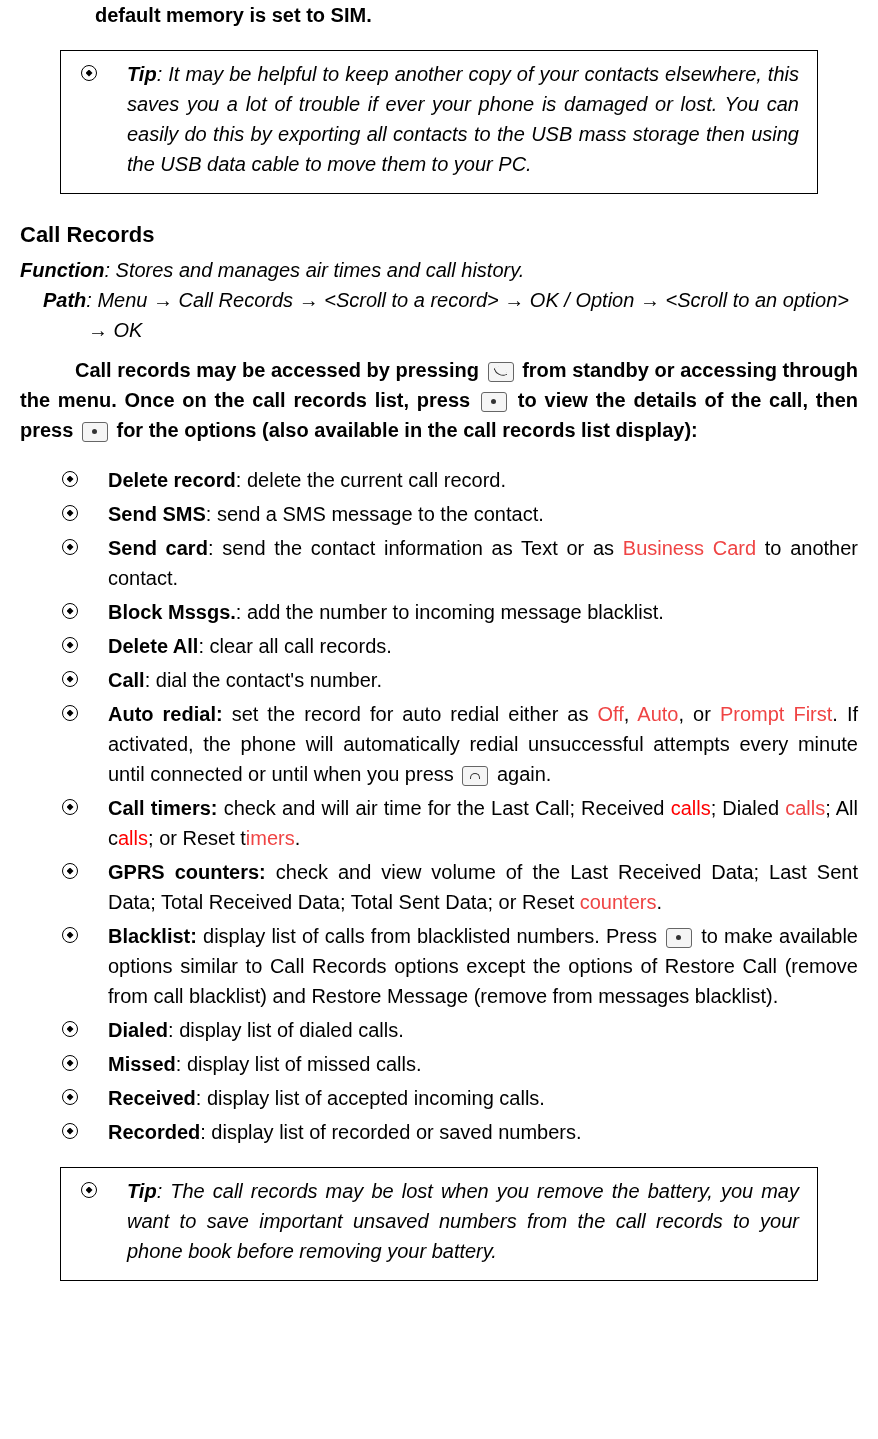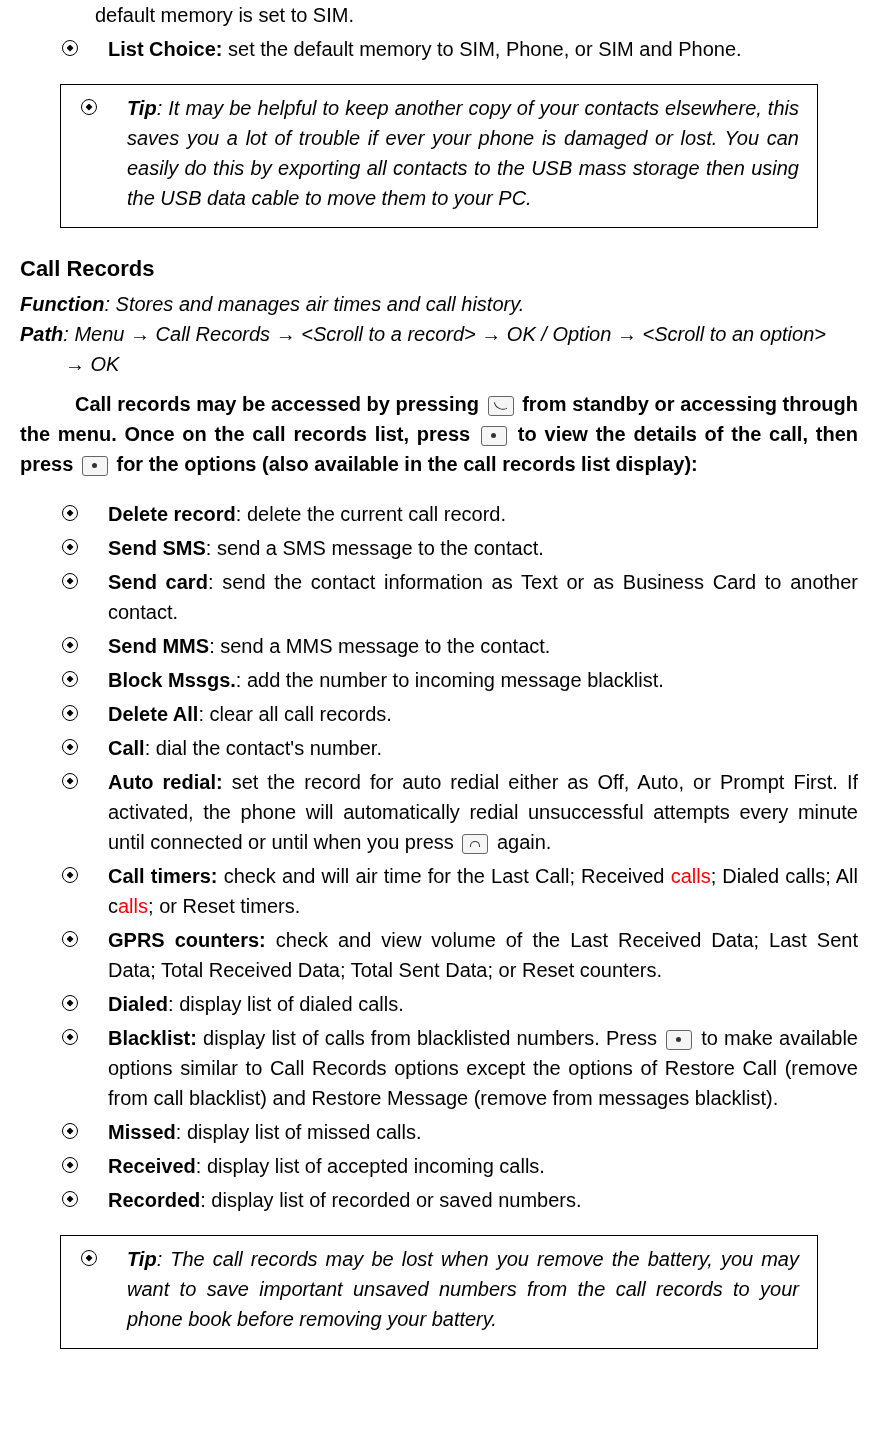--- a/index.html
+++ b/index.html
@@ -10,20 +10,21 @@
       padding: 0 20px;
       width: 838px;
       color: #000;
     }
     .content {
       padding: 0;
     }
     .intro-line {
       margin-left: 75px;
       margin-bottom: 4px;
+      font-weight: bold;
     }
     .bullet-item {
       display: flex;
       margin-bottom: 4px;
       margin-left: 42px;
     }
     .bullet-marker {
       width: 14px;
       height: 14px;
       border: 1.5px solid #000;
@@ -66,20 +67,21 @@
       margin-top: 24px;
       margin-bottom: 4px;
     }
     .function-line {
       margin-bottom: 0;
     }
     .path-line {
       margin-bottom: 10px;
       font-style: italic;
       text-align: justify;
+      margin-left: 23px;
     }
     .path-indent {
       margin-left: 45px;
     }
     .body-para {
       margin-bottom: 20px;
       text-align: justify;
       font-weight: bold;
     }
     .body-para-indent {
@@ -125,37 +127,31 @@
       top: 6px;
       left: 7px;
       width: 8px;
       height: 5px;
       border: 1.5px solid #333;
       border-bottom: none;
       border-radius: 5px 5px 0 0;
     }
     b { font-weight: bold; }
     i { font-style: italic; }
-    .blue { color: #000000; }
+    .blue { color: #ef4444; }
     .red { color: #FF0000; }
     .arrow { font-family: Arial; }
   </style>
 </head>
 <body>
 
 <div class="content">
 
   <div class="intro-line">default memory is set to SIM.</div>
 
-  <div class="bullet-item">
-    <span class="bullet-marker"></span>
-    <span class="bullet-text">
-      <b>List Choice:</b><span> set the default memory to SIM, Phone, or SIM and Phone.</span>
-    </span>
-  </div>
 
   <div class="tip-box">
     <div class="bullet-item">
       <span class="bullet-marker"></span>
       <span class="bullet-text">
         <b><i>Tip</i></b><span>: It may be helpful to keep another copy of your contacts elsewhere, this saves you a lot of trouble if ever your phone is damaged or lost. You can easily do this by exporting all contacts to the USB mass storage then using the USB data cable to move them to your PC.</span>
       </span>
     </div>
   </div>
 
@@ -182,24 +178,20 @@
   <div class="bullet-item">
     <span class="bullet-marker"></span>
     <span class="bullet-text"><b>Send SMS</b><span>: send a SMS message to the contact.</span></span>
   </div>
 
   <div class="bullet-item">
     <span class="bullet-marker"></span>
     <span class="bullet-text"><b>Send card</b><span>: send the contact information as Text or as </span><span class="blue">Business Card</span><span> to another contact.</span></span>
   </div>
 
-  <div class="bullet-item">
-    <span class="bullet-marker"></span>
-    <span class="bullet-text"><b>Send MMS</b><span>: send a MMS message to the contact.</span></span>
-  </div>
 
 
   <div class="bullet-item">
     <span class="bullet-marker"></span>
     <span class="bullet-text"><b>Block Mssgs.</b><span>: add the number to incoming message blacklist.</span></span>
   </div>
 
   <div class="bullet-item">
     <span class="bullet-marker"></span>
     <span class="bullet-text"><b>Delete All</b><span>: clear all call records.</span></span>
@@ -220,26 +212,26 @@
     <span class="bullet-text"><b>Call timers:</b><span> check and will air time for the Last Call; Received </span><span class="red">calls</span><span>; Dialed </span><span class="blue">calls</span><span>; All c</span><span class="red">alls</span><span>; or Reset t</span><span class="blue">imers</span><span>.</span></span>
   </div>
 
   <div class="bullet-item">
     <span class="bullet-marker"></span>
     <span class="bullet-text"><b>GPRS counters:</b><span> check and view volume of the Last Received Data; Last Sent Data; Total Received Data; Total Sent Data; or Reset </span><span class="blue">counters</span><span>.</span></span>
   </div>
 
   <div class="bullet-item">
     <span class="bullet-marker"></span>
+    <span class="bullet-text"><b>Blacklist:</b><span> display list of calls from blacklisted numbers. Press </span><span class="key-icon key-icon-dot"></span><span> to make available options similar to Call Records options except the options of Restore Call (remove from call blacklist) and Restore Message (remove from messages blacklist).</span></span>
+  </div>
+
+  <div class="bullet-item">
+    <span class="bullet-marker"></span>
     <span class="bullet-text"><b>Dialed</b><span>: display list of dialed calls.</span></span>
-  </div>
-
-  <div class="bullet-item">
-    <span class="bullet-marker"></span>
-    <span class="bullet-text"><b>Blacklist:</b><span> display list of calls from blacklisted numbers. Press </span><span class="key-icon key-icon-dot"></span><span> to make available options similar to Call Records options except the options of Restore Call (remove from call blacklist) and Restore Message (remove from messages blacklist).</span></span>
   </div>
 
   <div class="bullet-item">
     <span class="bullet-marker"></span>
     <span class="bullet-text"><b>Missed</b><span>: display list of missed calls.</span></span>
   </div>
 
   <div class="bullet-item">
     <span class="bullet-marker"></span>
     <span class="bullet-text"><b>Received</b><span>: display list of accepted incoming calls.</span></span>

